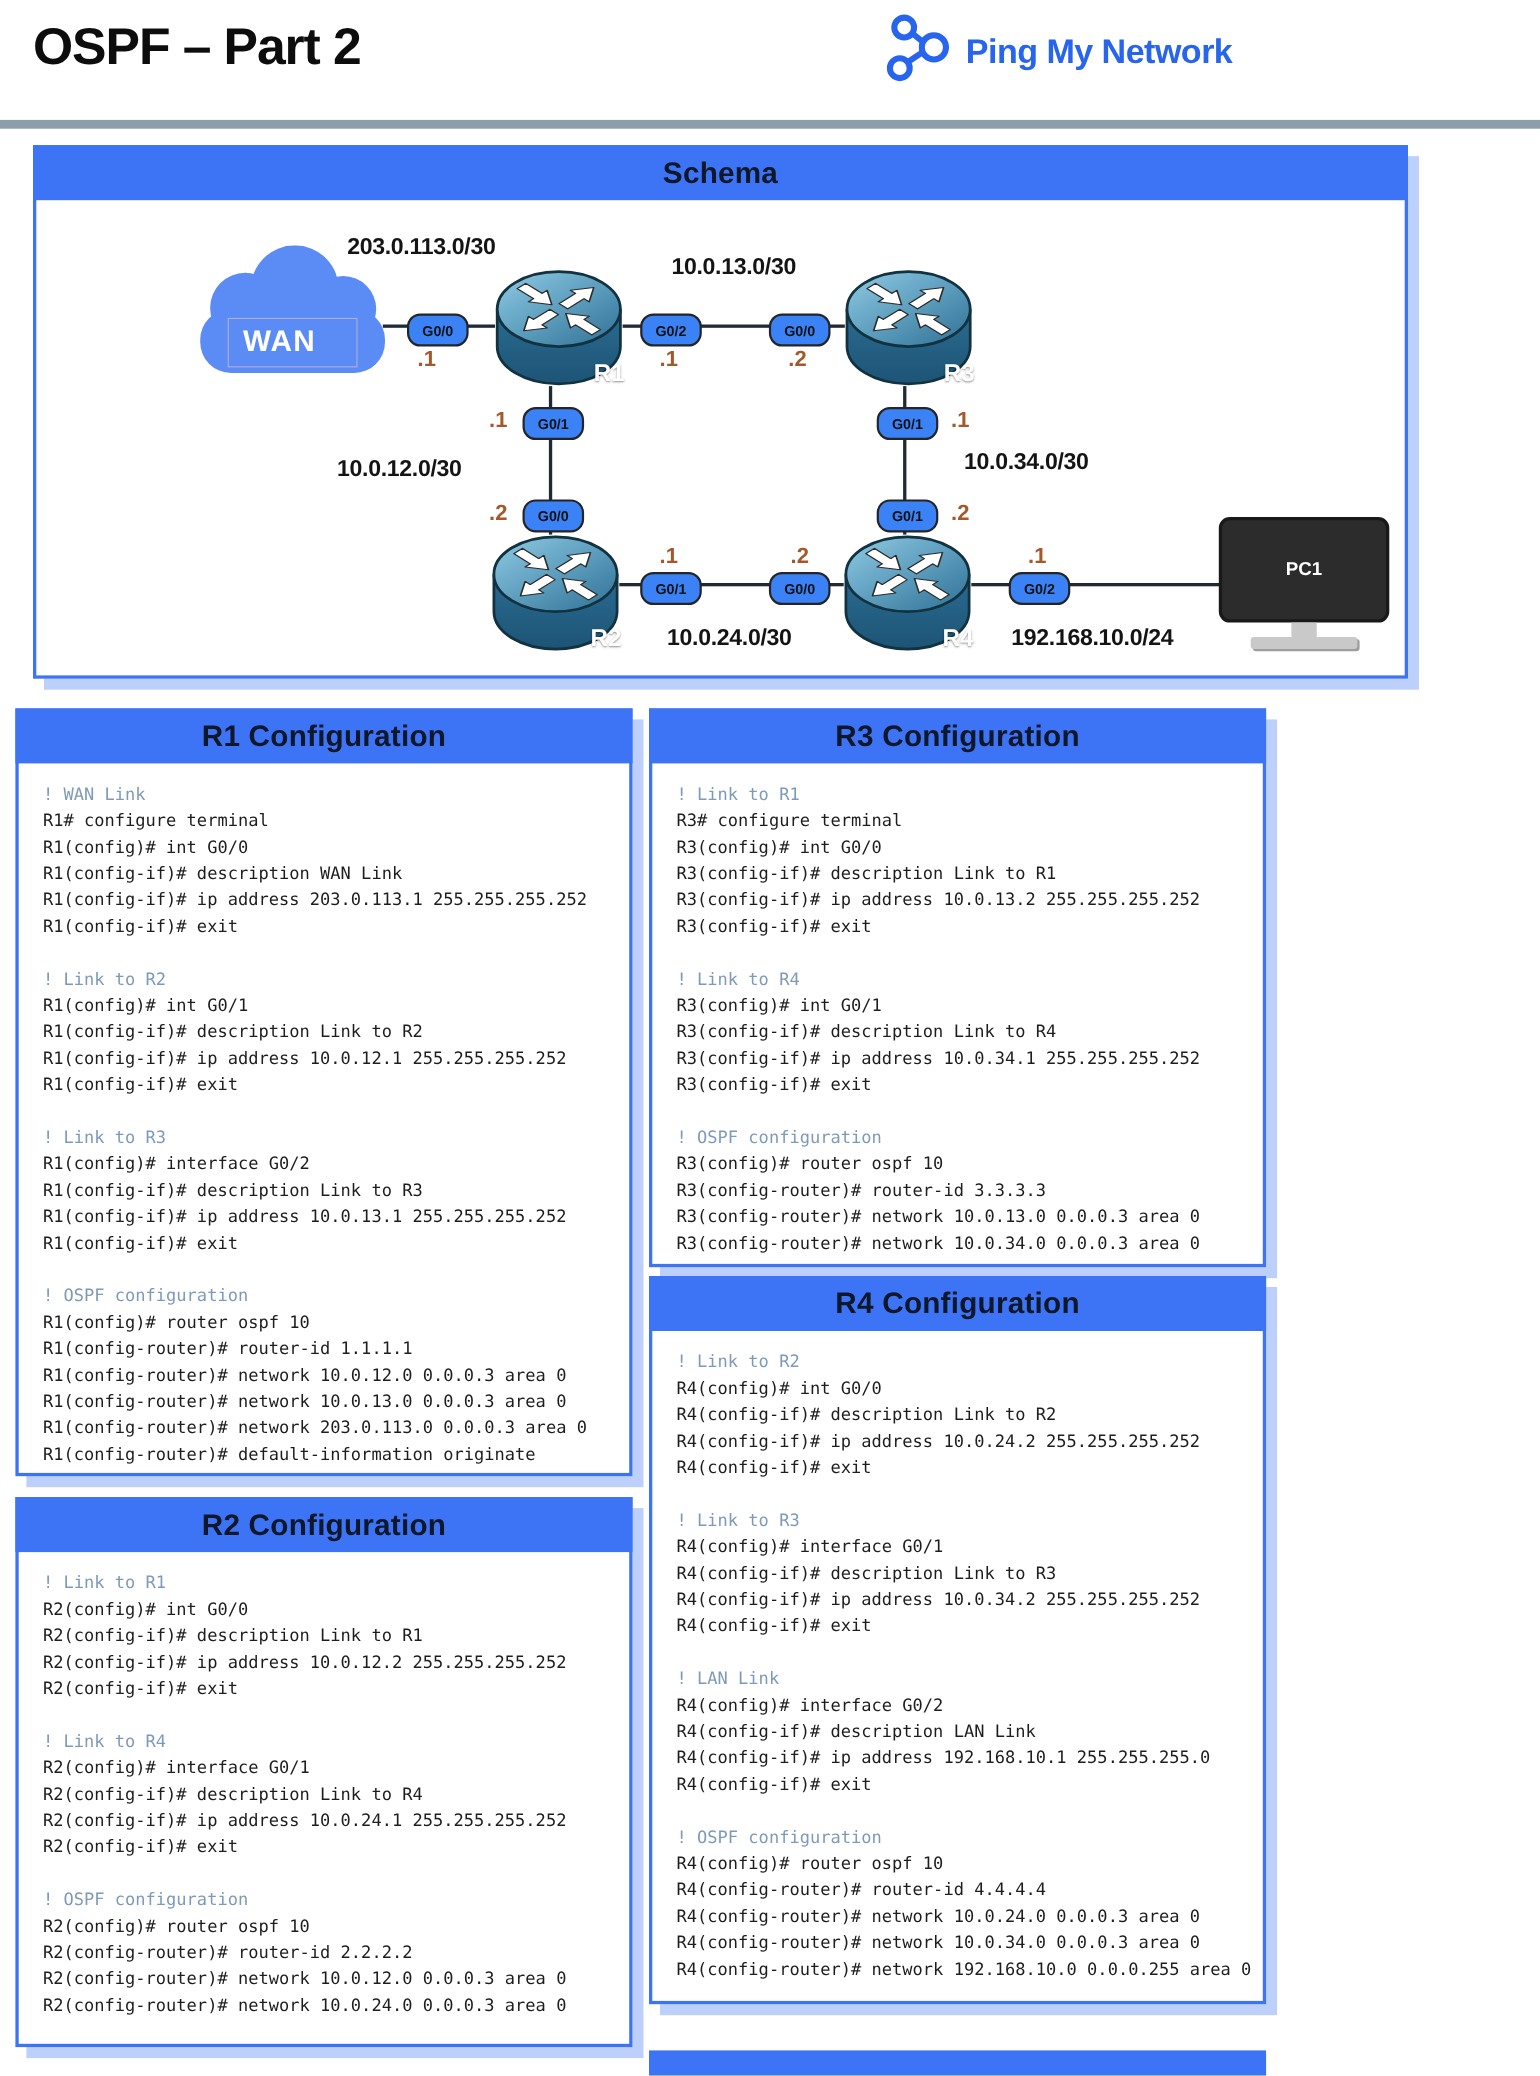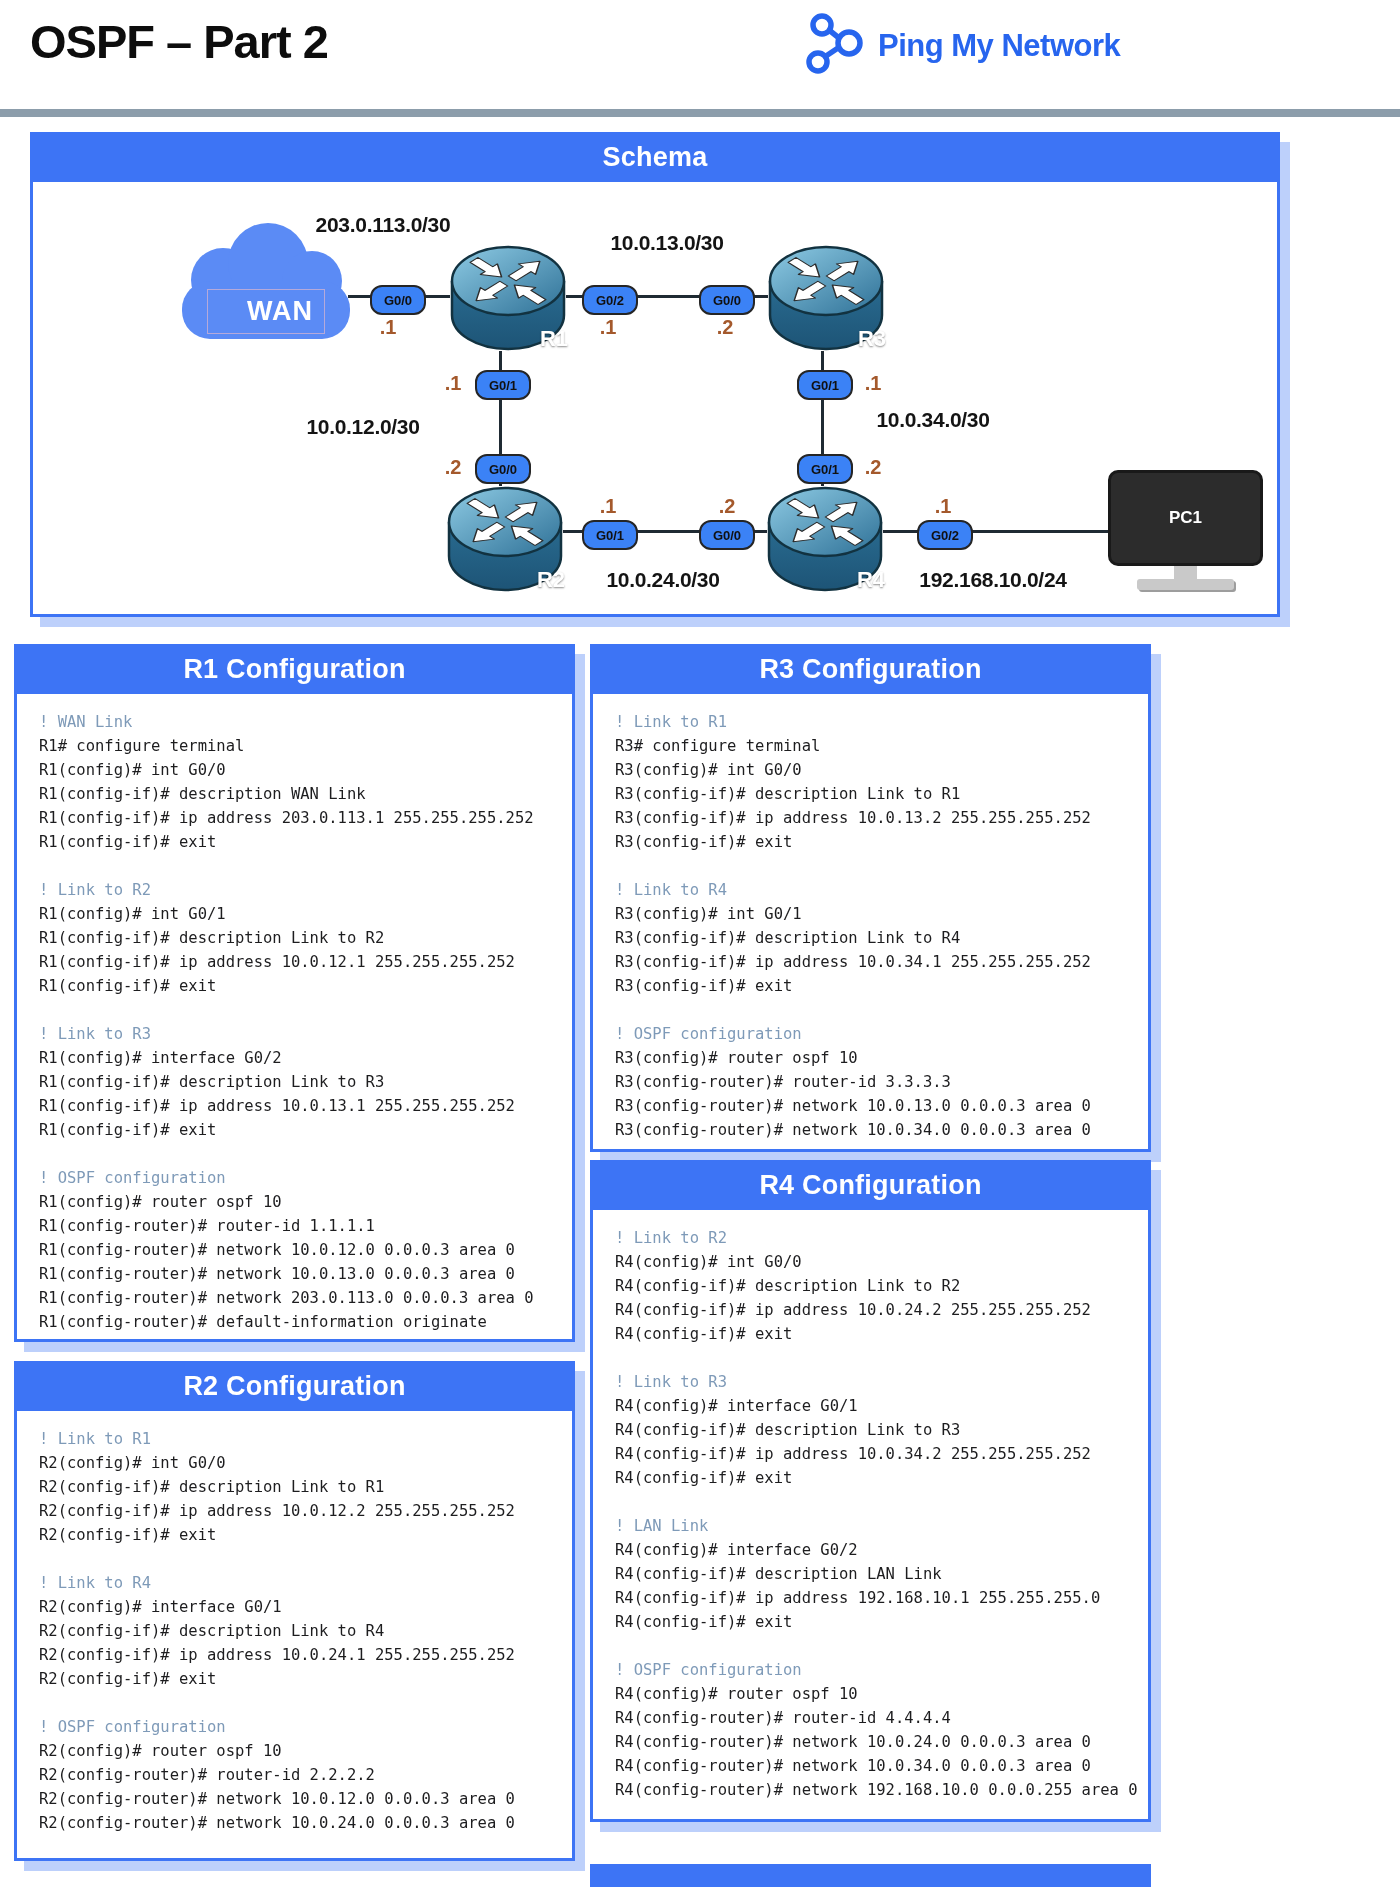--- a/index.html
+++ b/index.html
@@ -9,21 +9,21 @@
 
   
   .page-title{left:30px;top:14px;font-size:47px;font-weight:800;color:#0d0d0d;letter-spacing:-1px;}
   .brand{left:806px;top:12px;display:flex;align-items:center;gap:14px;}
   .brand-text{font-size:31px;font-weight:800;color:#2765ee;letter-spacing:-0.5px;}
   .divider{left:0;top:109px;width:1400px;height:8px;background:#8c9dab;}
 
   
   .panel{position:absolute;background:#fff;border:3px solid #3d74f5;box-sizing:border-box;
          box-shadow:10px 10px 0 #bdd0fb;}
-  .panel-header{height:50px;margin:-3px -3px 0 -3px;background:#3d74f5;color:#ffffff;
+  .panel-header{height:50px;margin:-3px -3px 0 -3px;background:#3d74f5;color:#0f172a;
                 display:flex;align-items:center;justify-content:center;
                 font-size:27px;font-weight:800;letter-spacing:0.2px;}
   .config-body{padding:16px 0 0 22px;}
   .code-line{font-family:"DejaVu Sans Mono","Liberation Mono",monospace;
              font-size:15.5px;line-height:24px;height:24px;color:#1d1d1f;white-space:pre;}
   .code-line.comment{color:#7e9ab8;}
 
   
   .schema-body{position:absolute;left:0;top:50px;right:0;bottom:0;}
   .link-h{position:absolute;height:3px;background:#1f2a33;}
@@ -103,21 +103,21 @@
     <div class="abs" style="left:127px;top:38px;width:210px;height:130px;">
       <svg width="210" height="130" viewBox="0 0 210 130">
         <g fill="#5b8bf5">
           <circle cx="63" cy="57" r="32"></circle>
           <circle cx="108" cy="40" r="40"></circle>
           <circle cx="152" cy="58" r="30"></circle>
           <rect x="22" y="58" width="168" height="58" rx="28"></rect>
         </g>
       </svg>
       <div class="wan-frame" style="left:47px;top:66px;width:116px;height:43px;"></div>
-      <div class="wan-text" style="left:120px;top:88px;">WAN</div>
+      <div class="wan-text" style="left:94px;top:88px;">WAN</div>
     </div>
 
     <div class="router" style="left:415px;top:58px;">
       <svg width="120" height="110" viewBox="0 0 120 110">
           <use href="#routerSym"></use>
         </svg>
       <div class="rlabel">R1</div>
     </div>
     <div class="router" style="left:733px;top:58px;">
       <svg width="120" height="110" viewBox="0 0 120 110">

